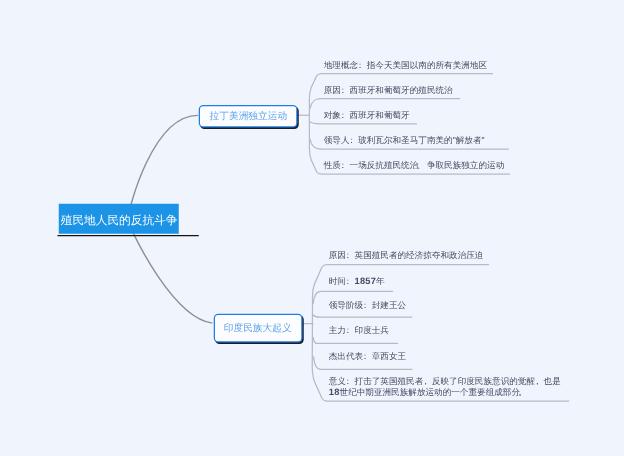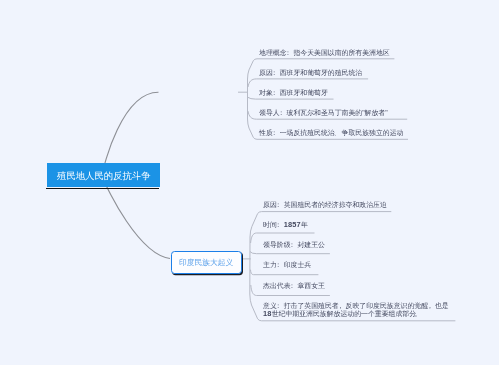--- a/index.html
+++ b/index.html
@@ -3,21 +3,21 @@
 <meta charset="utf-8">
 <style>
   html,body{margin:0;padding:0;}
   *{box-sizing:border-box;}
   body{width:499px;height:365px;background:#f0f4fd;
        font-family:"Liberation Sans",sans-serif;overflow:hidden;
        -webkit-font-smoothing:antialiased;}
   #stage{position:relative;width:499px;height:365px;overflow:hidden;}
   svg.lines{position:absolute;left:0;top:0;width:499px;height:365px;pointer-events:none;}
 
-  .root-node{position:absolute;left:47.3px;top:163px;width:113px;height:23.8px;
+  .root-node{position:absolute;left:47.3px;top:163px;width:96px;height:23.8px;
     background:#1b93e6;display:flex;align-items:center;justify-content:center;
     color:#ffffff;font-size:9.35px;z-index:5;padding-top:3px;}
   .root-node::after{content:"";position:absolute;left:-1.5px;top:24.8px;
     width:113.5px;height:1.5px;background:#131313;}
 
   .b-node{position:absolute;background:#fdfdff;border:1.35px solid #1c7fe8;border-radius:3.6px;
     display:flex;align-items:center;justify-content:center;color:#5aa0ea;font-size:7.75px;padding-top:1.6px;
     z-index:5;box-shadow:1px 1.2px 0 rgba(10,10,16,0.92);}
 
   .row{position:absolute;font-size:6.88px;color:#43485f;white-space:nowrap;
@@ -48,20 +48,23 @@
       <path d="M329.9,253.7 L256.6,253.7 Q251.6,253.7 250.0,251.6"></path>
       <path d="M318.4,274.7 L253.6,274.7 C251.4,274.7 250.7,272.7 250.5,269.7"></path>
       <path d="M329.9,295.5 L256.6,295.5 C252.7,295.5 251.3,291 250.8,285"></path>
     </g>
   </svg>
 
   <div class="root-node">
     <span>殖民地人民的反抗斗争</span>
   </div>
 
+  <div class="b-node" style="left:158.9px;top:83.6px;width:79.6px;height:18.2px;">
+    <span>拉丁美洲独立运动</span>
+  </div>
 
   <div class="b-node" style="left:170.5px;top:250.6px;width:71.3px;height:23px;">
     <span>印度民族大起义</span>
   </div>
 
   <div class="row" style="left:259px;top:48.7px;">地理概念<span class="pz" style="margin-left: -1.9px; margin-right: 1.9px;">：</span>指今天美国以南的所有美洲地区</div>
   <div class="row" style="left:259px;top:68.7px;">原因<span class="pz" style="margin-left: -1.9px; margin-right: 1.9px;">：</span>西班牙和葡萄牙的殖民统治</div>
   <div class="row" style="left:259px;top:88.7px;">对象<span class="pz" style="margin-left: -1.9px; margin-right: 1.9px;">：</span>西班牙和葡萄牙</div>
   <div class="row" style="left:259px;top:108.7px;">领导人<span class="pz" style="margin-left: -1.9px; margin-right: 1.9px;">：</span>玻利瓦尔和圣马丁南美的"解放者"</div>
   <div class="row" style="left:259px;top:128.7px;">性质<span class="pz" style="margin-left: -1.9px; margin-right: 1.9px;">：</span>一场反抗殖民统治<span class="pz" style="margin-left: -1.2px; margin-right: 1.2px;">、</span>争取民族独立的运动</div>

